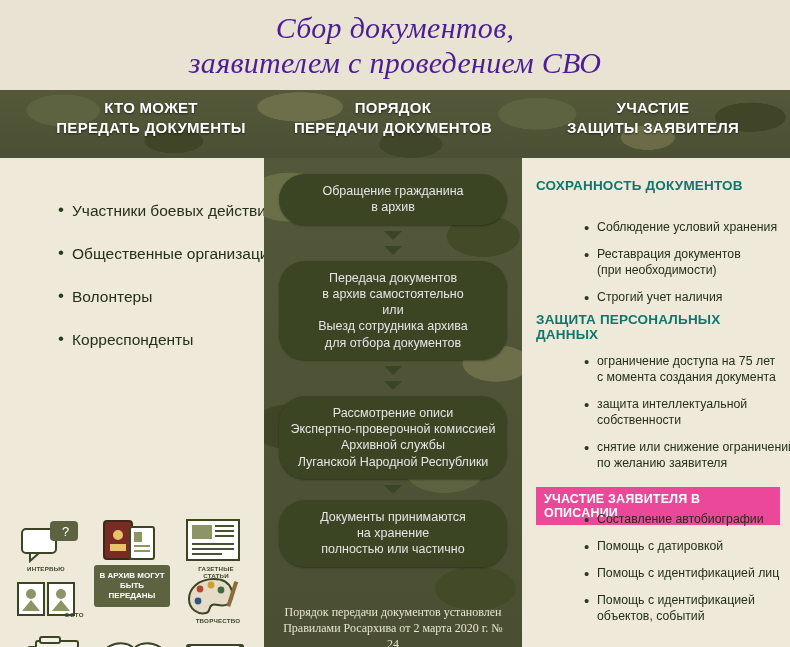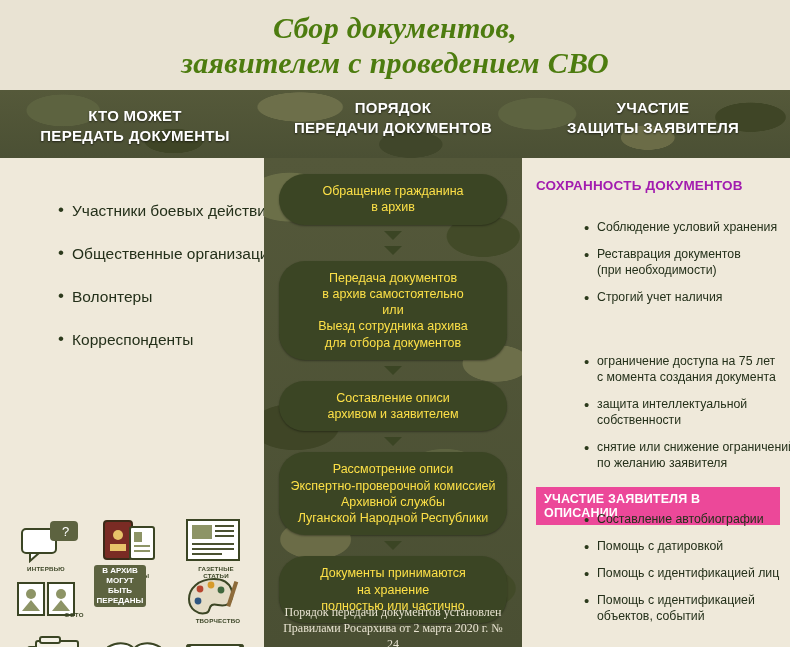--- a/index.html
+++ b/index.html
@@ -19,22 +19,22 @@
 
   
   .title-band{
     position:absolute;left:0;top:0;width:790px;height:90px;
     background:#e9e3d3;
     display:flex;flex-direction:column;align-items:center;justify-content:center;
   }
   .title-band .t1,.title-band .t2{
     font-family:"Liberation Serif", serif;
     font-style:italic;
-    font-weight:bold;
-    color:#4d7c0f;
+    font-weight:normal;
+    color:#4c1d95;
     letter-spacing:.3px;
     line-height:1.05;
   }
   .title-band .t1{font-size:30px;}
   .title-band .t2{font-size:30px;margin-top:4px;}
 
   
   .header{
     position:absolute;left:0;top:90px;width:790px;height:68px;
     background:
@@ -47,21 +47,21 @@
       radial-gradient(ellipse 58px 24px at 95% 40%, #3f4526 0 60%, transparent 62%),
       linear-gradient(#55593a,#4b5034);
   }
   .header .col{
     position:absolute;top:8px;height:52px;
     color:#ffffff;text-align:center;
     font-weight:bold;font-size:15px;line-height:1.35;
     text-shadow:0 1px 2px rgba(0,0,0,.6);
     letter-spacing:.3px;
   }
-  .header .c1{left:6px;width:258px;margin-top:8px;}
+  .header .c1{left:22px;width:258px;}
   .header .c2{left:268px;width:250px;}
   .header .c3{left:522px;width:262px;}
 
   
   .col-left{
     position:absolute;left:0;top:158px;width:264px;height:489px;
     background:#efe9da;
   }
   .col-mid{
     position:absolute;left:264px;top:158px;width:258px;height:489px;
@@ -94,53 +94,53 @@
   }
 
   
   .icons{position:absolute;left:6px;top:355px;width:252px;height:200px;}
   .icons .cap{
     position:absolute;font-size:6.2px;color:#3b4526;text-align:center;
     font-weight:bold;letter-spacing:.2px;width:60px;
   }
   .ic{position:absolute;}
   .center-tag{
-    position:absolute;left:88px;top:52px;width:52px;height:42px;
+    position:absolute;left:88px;top:52px;width:76px;height:42px;
     background:#5d6340;color:#fff;border-radius:3px;
     font-size:8px;font-weight:bold;line-height:1.25;text-align:center;
     display:flex;align-items:center;justify-content:center;padding:2px;
     box-sizing:border-box;
   }
 
   
   .flow{position:absolute;left:10px;top:16px;width:238px;}
   .step{
     position:relative;margin:0 auto 6px auto;width:228px;
     background:#3b4524;
-    color:#fde047;text-align:center;
+    color:#e5e5e5;text-align:center;
     font-size:12.5px;line-height:1.3;
     padding:9px 10px;
     border-radius:26px;
     box-sizing:border-box;
     box-shadow:0 1px 2px rgba(0,0,0,.35);
   }
   .arrow{
     width:0;height:0;margin:0 auto 6px auto;
     border-left:9px solid transparent;border-right:9px solid transparent;
     border-top:9px solid #3b4524;
   }
   .mid-note{
     position:absolute;left:12px;top:446px;width:234px;
     color:#e9e4d2;font-size:12px;line-height:1.35;text-align:center;font-family:Liberation Serif, serif;
   }
 
   
   .r-head{
     position:absolute;left:14px;width:248px;
-    font-weight:bold;font-size:13.5px;color:#a21caf;letter-spacing:.2px;
+    font-weight:bold;font-size:13.5px;color:#0f766e;letter-spacing:.2px;
   }
   .r-head.bar{
     background:#ec4899;color:#ffffff;padding:5px 8px;width:244px;box-sizing:border-box;
     font-size:12.5px;
     margin-top:24px;
   }
   .r-list{position:absolute;left:22px;width:244px;}
   .r-list li{
     list-style:none;position:relative;padding-left:13px;
     font-size:12.3px;color:#24301a;line-height:1.3;margin-bottom:11px;
@@ -262,38 +262,38 @@
 
   </div>
 
   <div class="col-mid">
     <div class="flow">
       <div class="step">Обращение гражданина<br>в архив</div>
       <div class="arrow"></div>
       <div class="arrow"></div>
       <div class="step">Передача документов<br>в архив самостоятельно<br>или<br>Выезд сотрудника архива<br>для отбора документов</div>
       <div class="arrow"></div>
-      <div class="step">Составление описи<br>архивом и заявителем</div>
       <div class="arrow"></div>
       <div class="step">Рассмотрение описи<br>Экспертно-проверочной комиссией<br>Архивной службы<br>Луганской Народной Республики</div>
       <div class="arrow"></div>
       <div class="step">Документы принимаются<br>на хранение<br>полностью или частично</div>
     </div>
     <div class="mid-note">Порядок передачи документов установлен<br>Правилами Росархива от 2 марта 2020 г. № 24</div>
   </div>
 
   <div class="col-right">
 
     <div class="r-head" style="top:20px;">СОХРАННОСТЬ ДОКУМЕНТОВ</div>
     <ul class="r-list" style="top:46px;">
       <li>Соблюдение условий хранения</li>
       <li>Реставрация документов<br>(при необходимости)</li>
       <li>Строгий учет наличия</li>
     </ul>
 
+    <div class="r-head" style="top:154px;">ЗАЩИТА ПЕРСОНАЛЬНЫХ ДАННЫХ</div>
     <ul class="r-list" style="top:180px;">
       <li>ограничение доступа  на 75 лет<br>с момента создания документа</li>
       <li>защита интеллектуальной<br>собственности</li>
       <li>снятие или снижение ограничений<br>по желанию заявителя</li>
     </ul>
 
     <div class="r-head bar" style="top:305px;">УЧАСТИЕ ЗАЯВИТЕЛЯ В ОПИСАНИИ</div>
     <ul class="r-list" style="top:338px;">
       <li>Составление автобиографии</li>
       <li>Помощь с датировкой</li>

